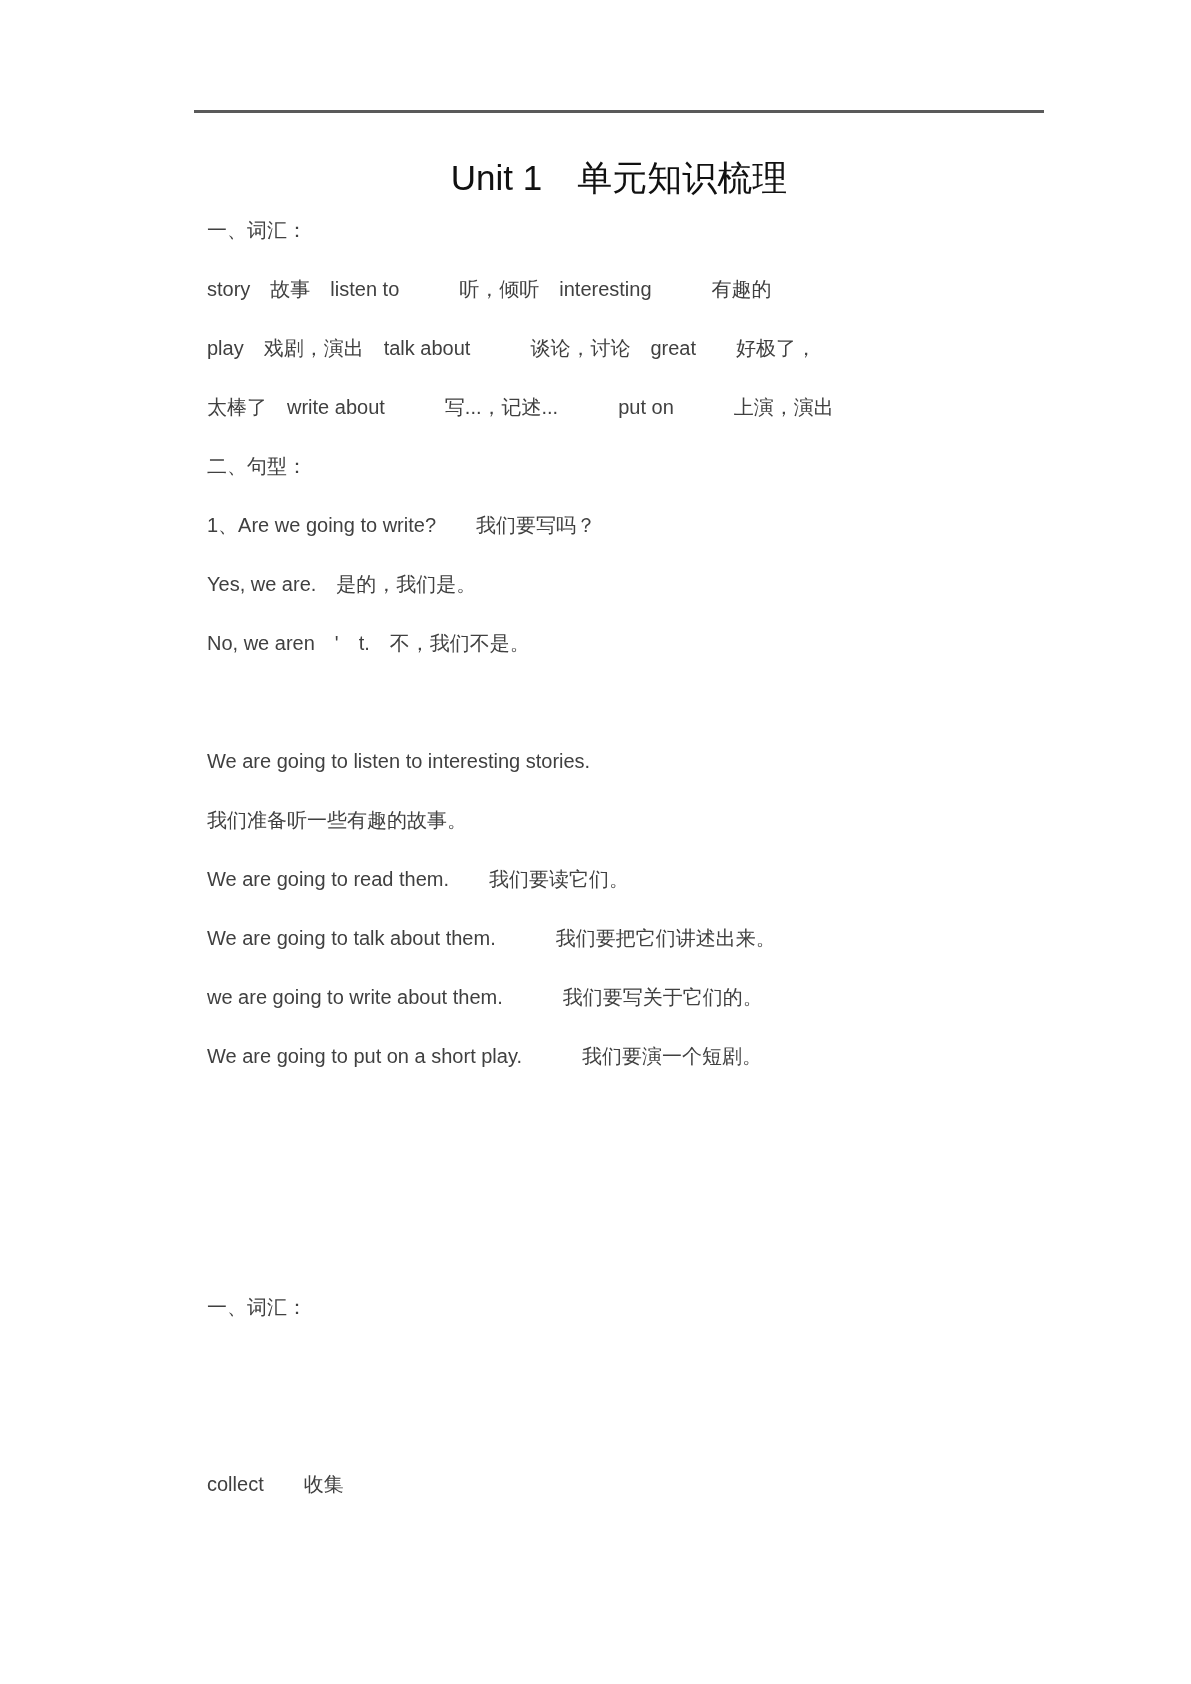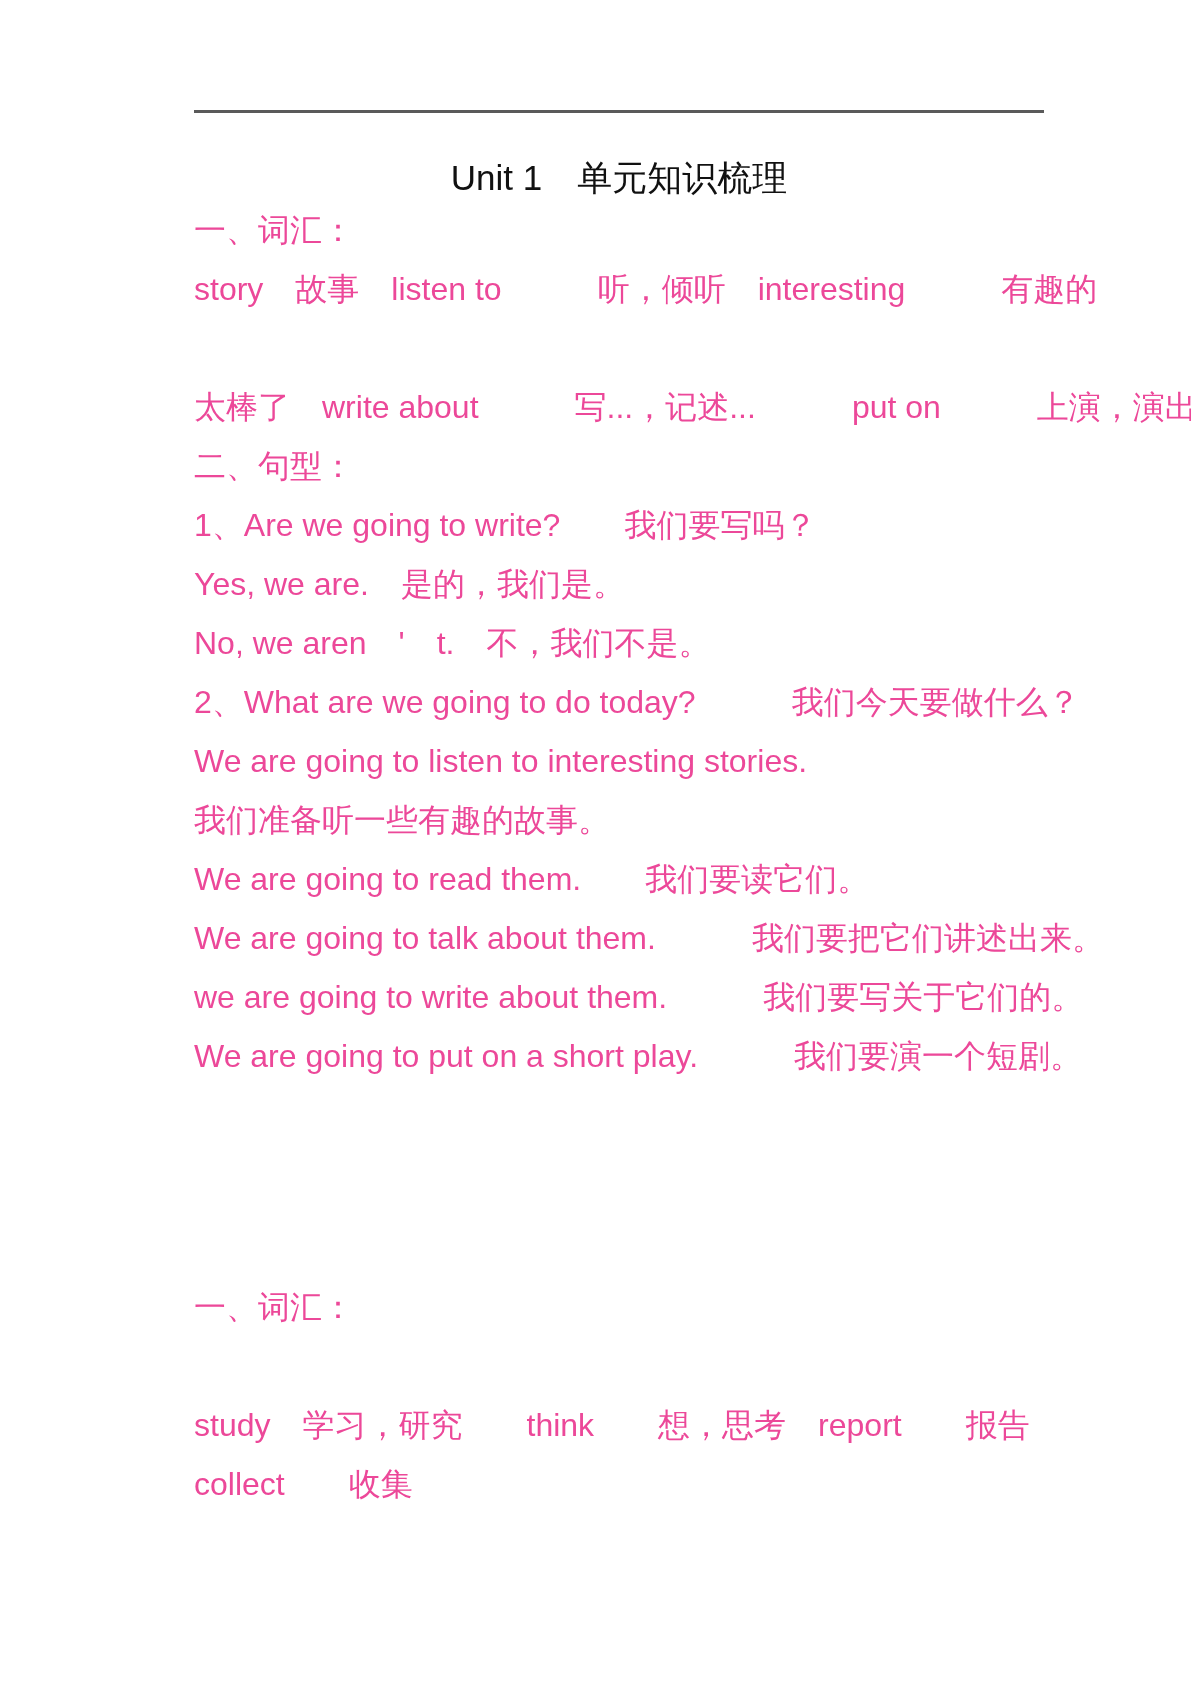--- a/index.html
+++ b/index.html
@@ -27,55 +27,54 @@
     width: 850px;
     height: 59px;
     line-height: 59px;
     text-align: center;
     font-size: 35px;
     white-space: pre;
     color: #111111;
   }
   .line {
     position: absolute;
-    left: 170px;
+    left: 183px;
     width: 900px;
     height: 59px;
     line-height: 59px;
-    font-size: 32px;
+    font-size: 20px;
     white-space: pre;
-    color: #ec4899;
+    color: #404040;
   }
 </style>
 </head>
 <body>
 
 <div class="page">
 
   <div class="rule"></div>
 
   <div class="doc-title" style="top:148px">Unit 1　单元知识梳理</div>
 
   <div class="line" style="top:201px">一、词汇：</div>
 
   <div class="line" style="top:260px">story　故事　listen to　　　听，倾听　interesting　　　有趣的</div>
+  <div class="line" style="top:319px">play　戏剧，演出　talk about　　　谈论，讨论　great　　好极了，</div>
   <div class="line" style="top:378px">太棒了　write about　　　写...，记述...　　　put on　　　上演，演出</div>
 
   <div class="line" style="top:437px">二、句型：</div>
 
   <div class="line" style="top:496px">1、Are we going to write?　　我们要写吗？</div>
   <div class="line" style="top:555px">Yes, we are.　是的，我们是。</div>
   <div class="line" style="top:614px">No, we aren　'　t.　不，我们不是。</div>
-  <div class="line" style="top:673px">2、What are we going to do today?　　　我们今天要做什么？</div>
   <div class="line" style="top:732px">We are going to listen to interesting stories.</div>
   <div class="line" style="top:850px">We are going to read them.　　我们要读它们。</div>
   <div class="line" style="top:791px">我们准备听一些有趣的故事。</div>
   <div class="line" style="top:909px">We are going to talk about them.　　　我们要把它们讲述出来。</div>
   <div class="line" style="top:1027px">We are going to put on a short play.　　　我们要演一个短剧。</div>
   <div class="line" style="top:968px">we are going to write about them.　　　我们要写关于它们的。</div>
 
 
   <div class="line" style="top:1278px">一、词汇：</div>
 
-  <div class="line" style="top:1396px">study　学习，研究　　think　　想，思考　report　　报告</div>
   <div class="line" style="top:1455px">collect　　收集</div>
 
 </div>
 
 </body></html>

